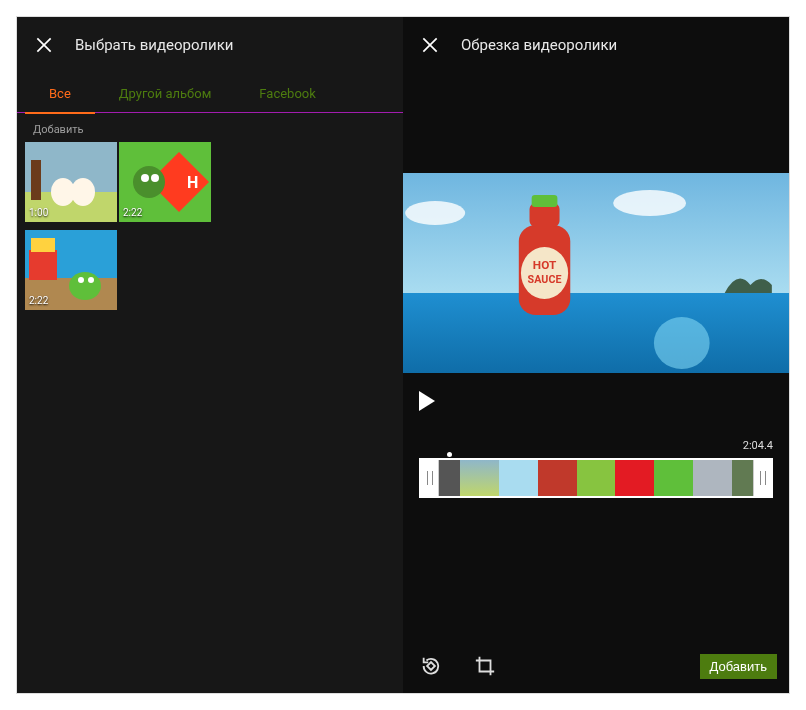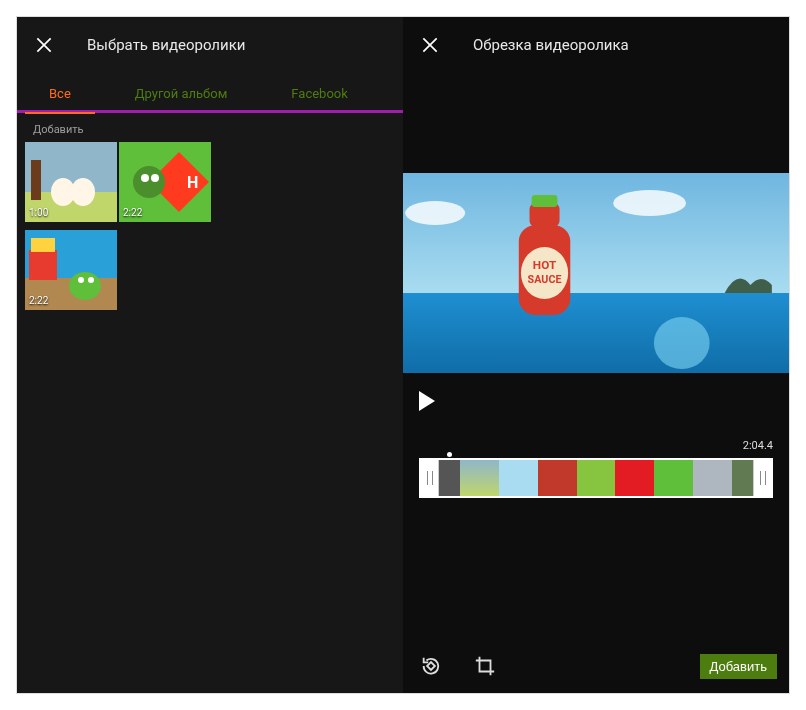--- a/index.html
+++ b/index.html
@@ -6,24 +6,24 @@
   body { background: #fff; font-family: -apple-system, Roboto, Arial, sans-serif; }
   .wrap { width: 806px; height: 710px; margin: 0 auto; position: relative; background: #fff; }
   .outer { position: absolute; top: 16px; left: 16px; right: 16px; bottom: 16px; border: 1px solid #ddd; overflow: hidden; display: flex; }
   .pane { flex: 1 1 50%; background: #111; color: #fff; position: relative; overflow: hidden; }
   .pane.left { background: #171717; }
   .pane.right { background: #0d0d0d; }
 
   
   .hdr { display: flex; align-items: center; height: 56px; padding: 0 16px; }
   .hdr .ico { width: 22px; height: 22px; margin-right: 20px; display:flex;align-items:center;justify-content:center; }
-  .hdr .ttl { font-size: 15px; color: #e8e8e8; margin-left: 12px; }
-
-  
-  .tabs { display: flex; border-bottom: 3px solid #a21caf; padding: 0 8px; height: 40px; gap: 16px; }
+  .hdr .ttl { font-size: 15px; color: #e8e8e8; }
+
+  
+  .tabs { display: flex; border-bottom: 1px solid #a21caf; padding: 0 8px; height: 40px; }
   .tab { flex: 0 0 auto; padding: 0 24px; font-size: 13px; color: #4d7c0f; display:flex; align-items:center; height: 40px; position: relative; cursor:pointer; }
   .tab.active { color: #ff6b1a; }
   .tab.active::after { content:""; position:absolute; left:0; right:0; bottom:-1px; height:2px; background:#ff6b1a; }
 
   
   .section-label { font-size: 11px; color: #9e9e9e; padding: 10px 16px 6px; }
   .grid { display:flex; flex-wrap: wrap; padding: 0 8px 8px; gap: 2px; }
   .thumb { width: 92px; height: 80px; position:relative; background:#333; overflow:hidden; }
   .thumb .dur { position:absolute; left:4px; bottom:4px; font-size:10px; color:#fff; text-shadow:0 1px 2px #000; }
 
@@ -118,21 +118,21 @@
     </div>
 
     <div class="pane right">
       <div class="hdr">
         <span class="ico">
           <svg viewBox="0 0 24 24" width="20" height="20" stroke="#fff" stroke-width="2" fill="none">
               <line x1="4" y1="4" x2="20" y2="20"></line>
               <line x1="20" y1="4" x2="4" y2="20"></line>
             </svg>
         </span>
-        <span class="ttl">Обрезка видеоролика</span>
+        <span class="ttl">Обрезка видеоролики</span>
       </div>
 
       <div class="preview">
         <svg viewBox="0 0 360 200" preserveAspectRatio="none">
           <defs>
             <linearGradient id="sky" x1="0" y1="0" x2="0" y2="1">
               <stop offset="0" stop-color="#6fb6e0"></stop>
                 <stop offset="1" stop-color="#a9dcf0"></stop>
             </linearGradient>
             <linearGradient id="sea" x1="0" y1="0" x2="0" y2="1">

